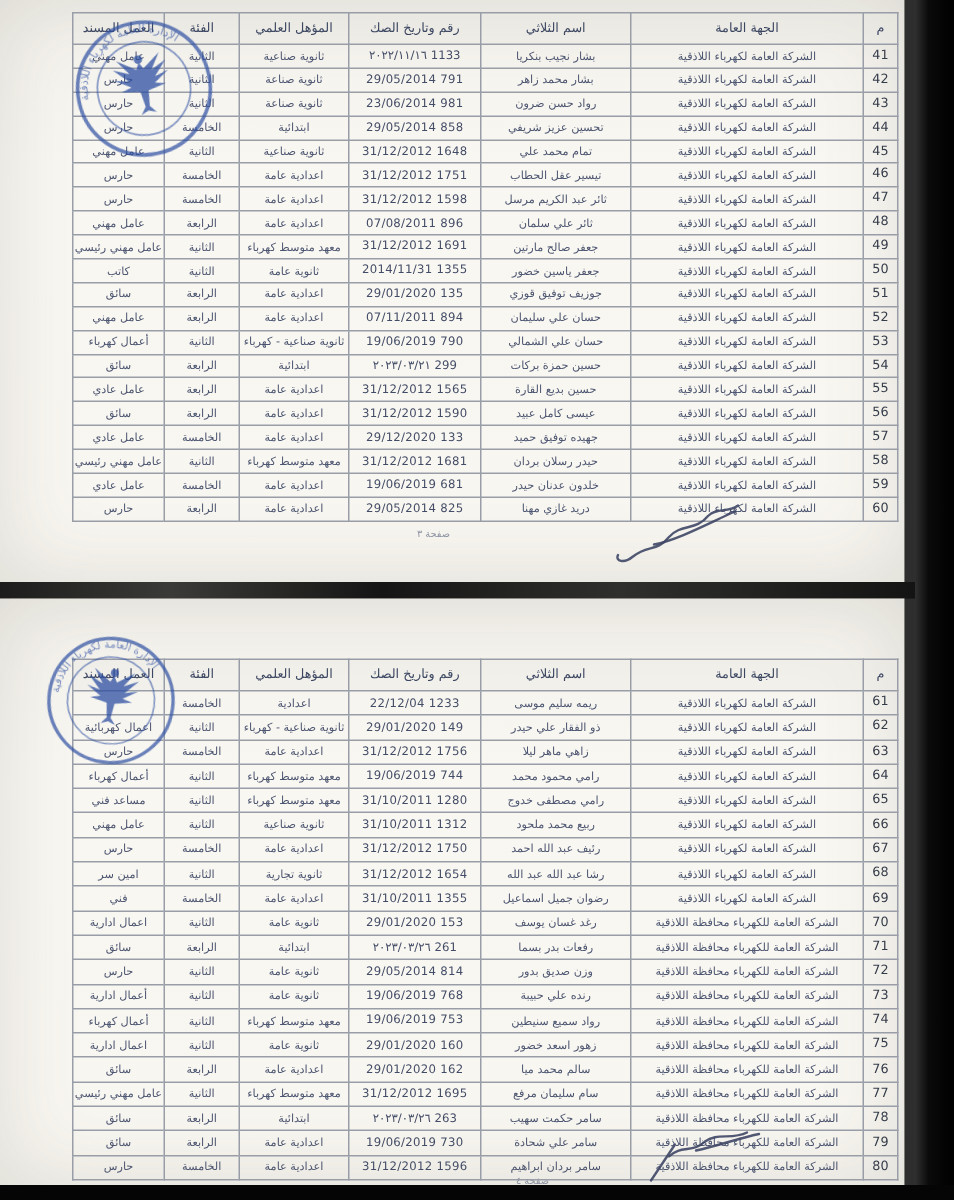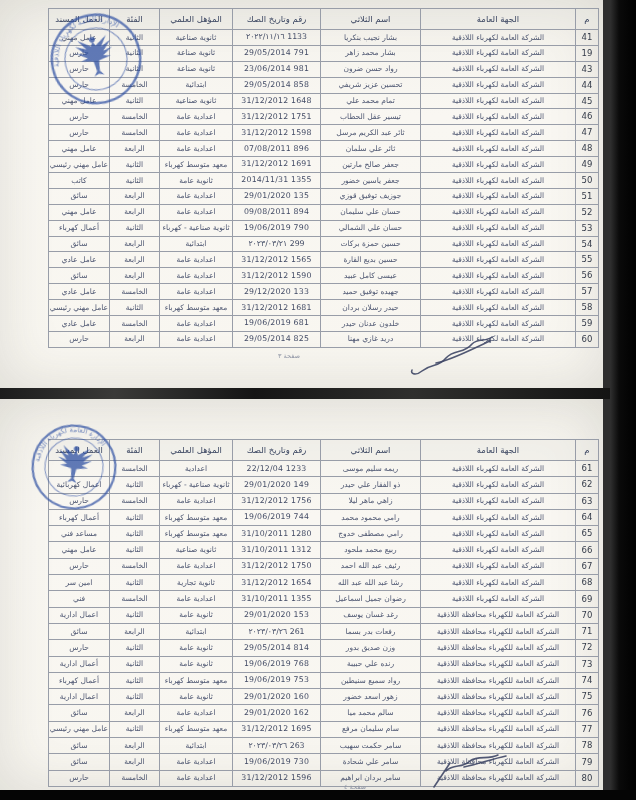--- a/index.html
+++ b/index.html
@@ -93,21 +93,21 @@
             <td class="c-num">41</td>
             <td>الشركة العامة لكهرباء اللاذقية</td>
             <td>بشار نجيب بنكريا</td>
             <td class="c-deed">٢٠٢٢/١١/١٦  1133</td>
             <td>ثانوية صناعية</td>
             <td>الثانية</td>
             <td>عامل مهني</td>
           </tr>
 
           <tr>
-            <td class="c-num">19</td>
+            <td class="c-num">42</td>
             <td>الشركة العامة لكهرباء اللاذقية</td>
             <td>بشار محمد زاهر</td>
             <td class="c-deed">29/05/2014  791</td>
             <td>ثانوية صناعة</td>
             <td>الثانية</td>
             <td>حارس</td>
           </tr>
 
           <tr>
             <td class="c-num">43</td>
@@ -196,21 +196,21 @@
             <td class="c-deed">29/01/2020  135</td>
             <td>اعدادية عامة</td>
             <td>الرابعة</td>
             <td>سائق</td>
           </tr>
 
           <tr>
             <td class="c-num">52</td>
             <td>الشركة العامة لكهرباء اللاذقية</td>
             <td>حسان علي سليمان</td>
-            <td class="c-deed">09/08/2011  894</td>
+            <td class="c-deed">07/11/2011  894</td>
             <td>اعدادية عامة</td>
             <td>الرابعة</td>
             <td>عامل مهني</td>
           </tr>
 
           <tr>
             <td class="c-num">53</td>
             <td>الشركة العامة لكهرباء اللاذقية</td>
             <td>حسان علي الشمالي</td>
             <td class="c-deed">19/06/2019  790</td>

